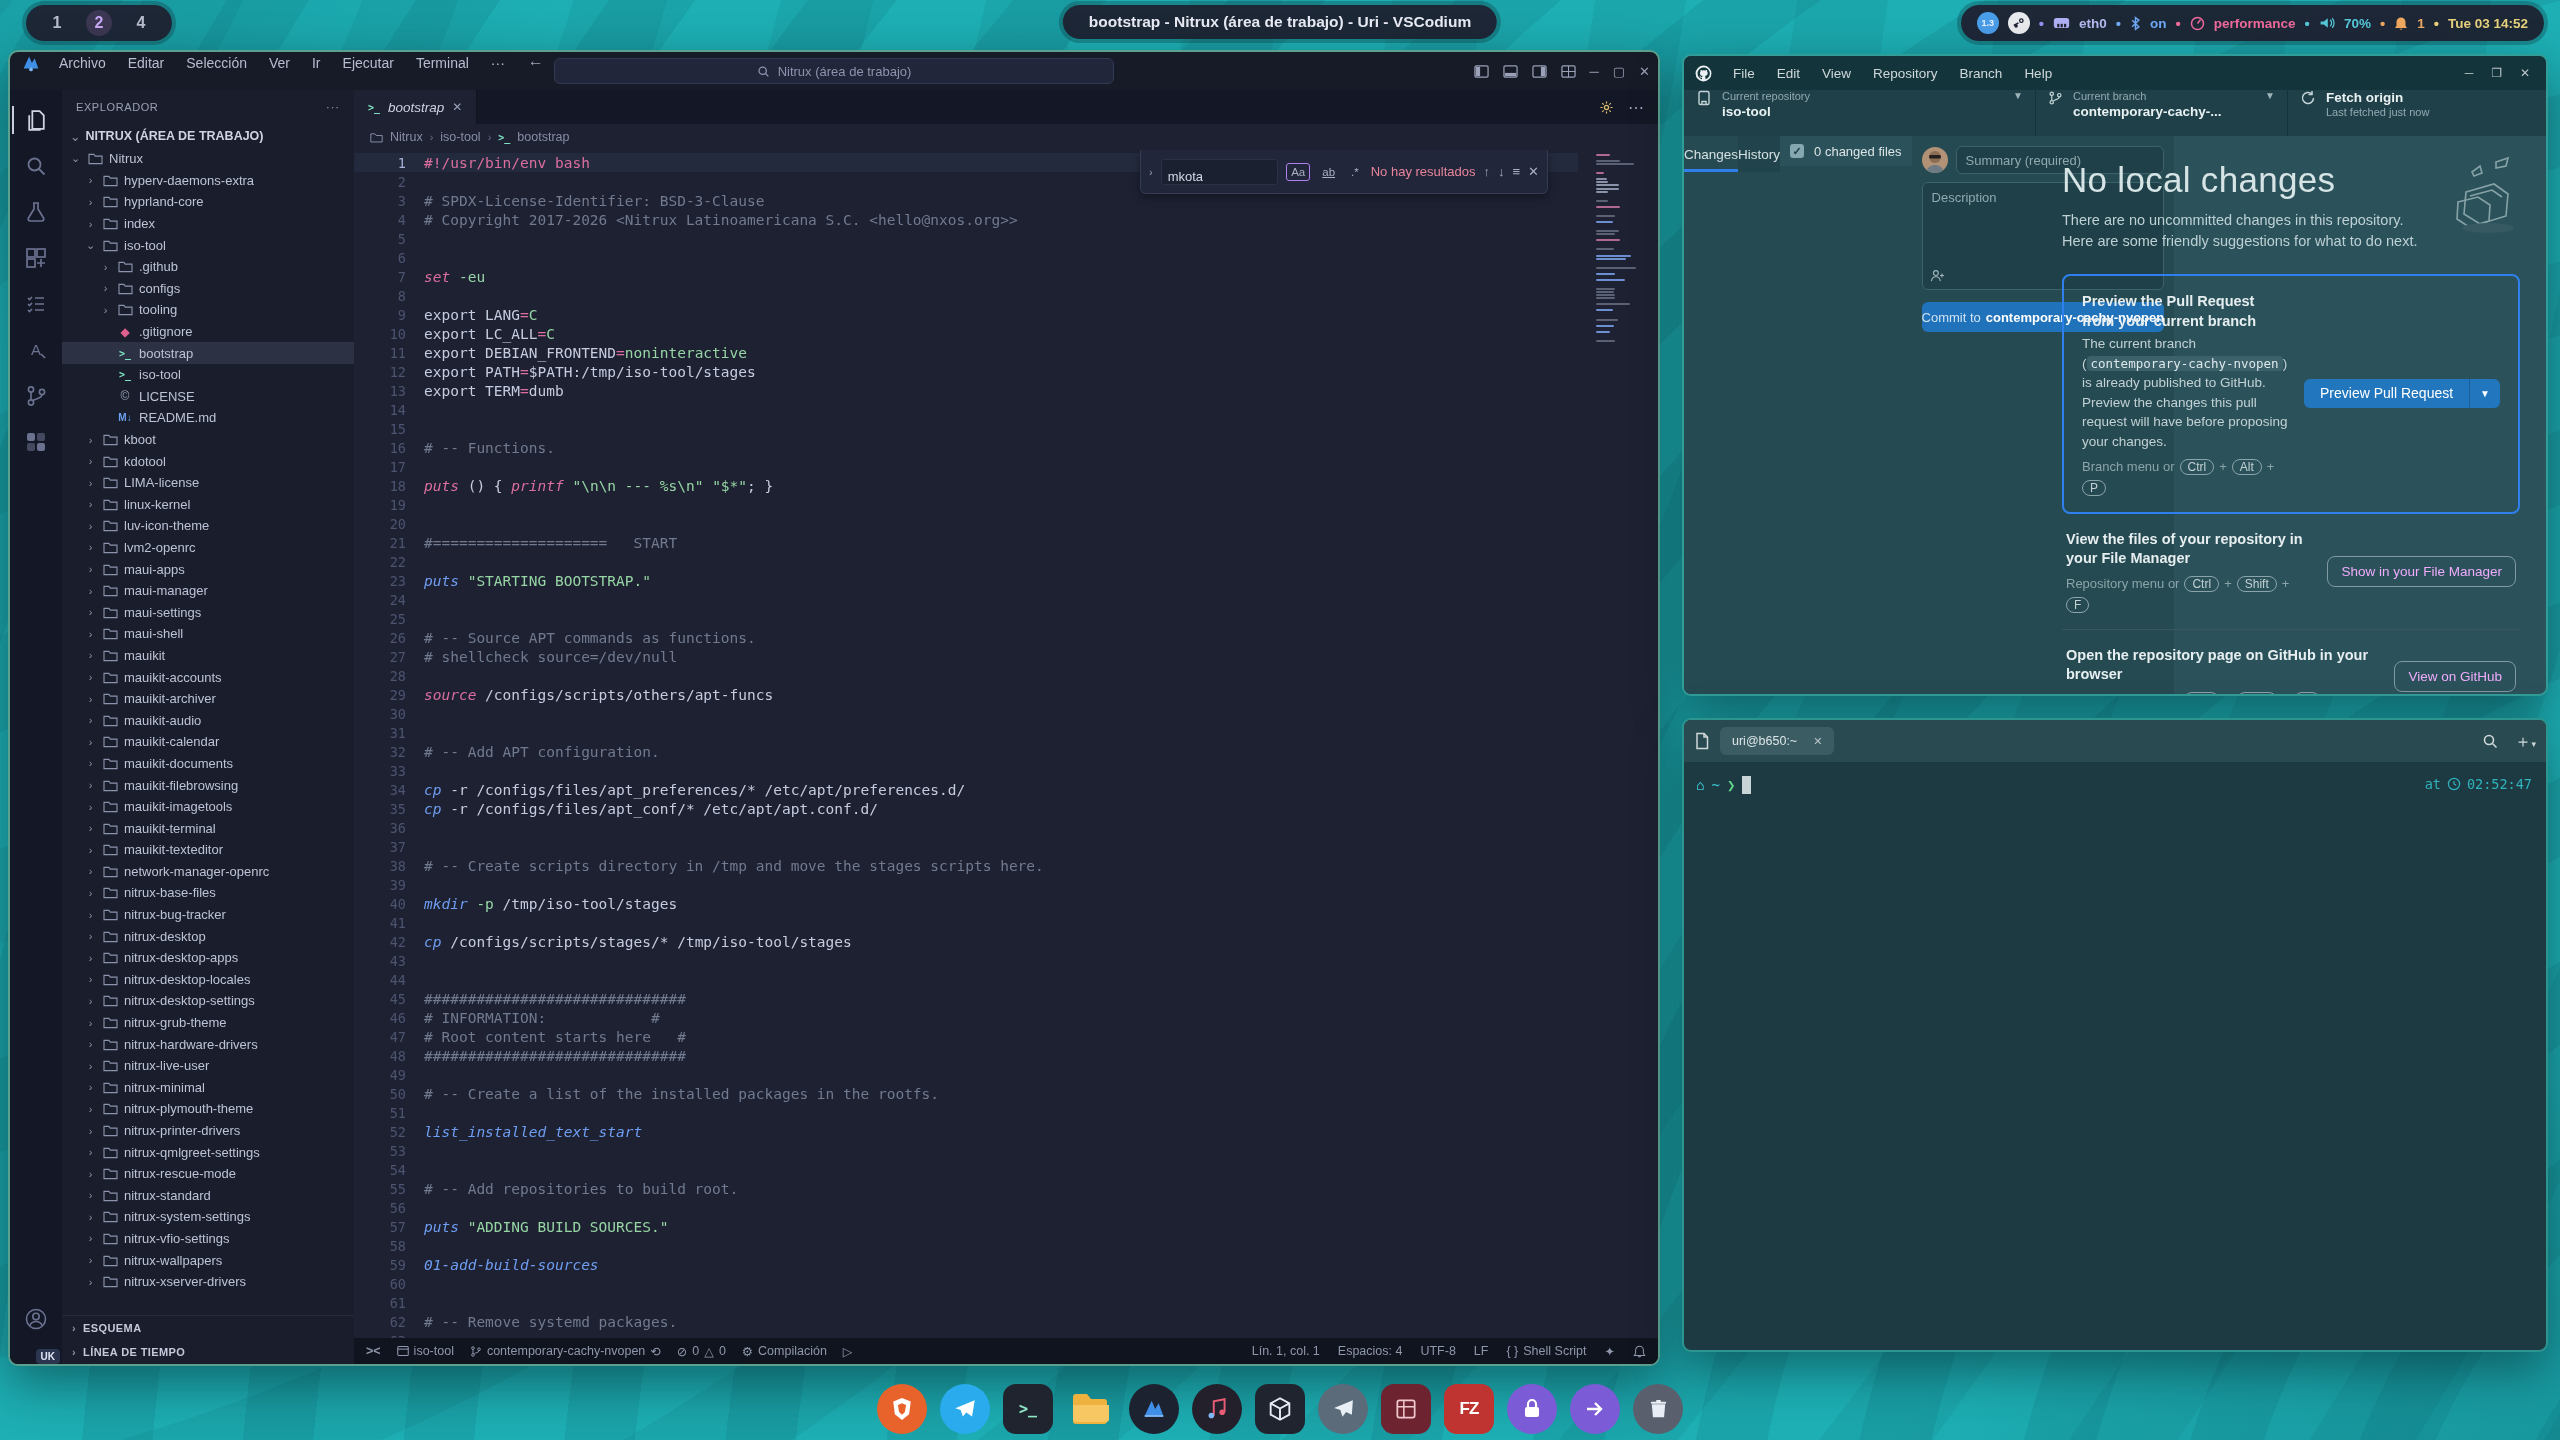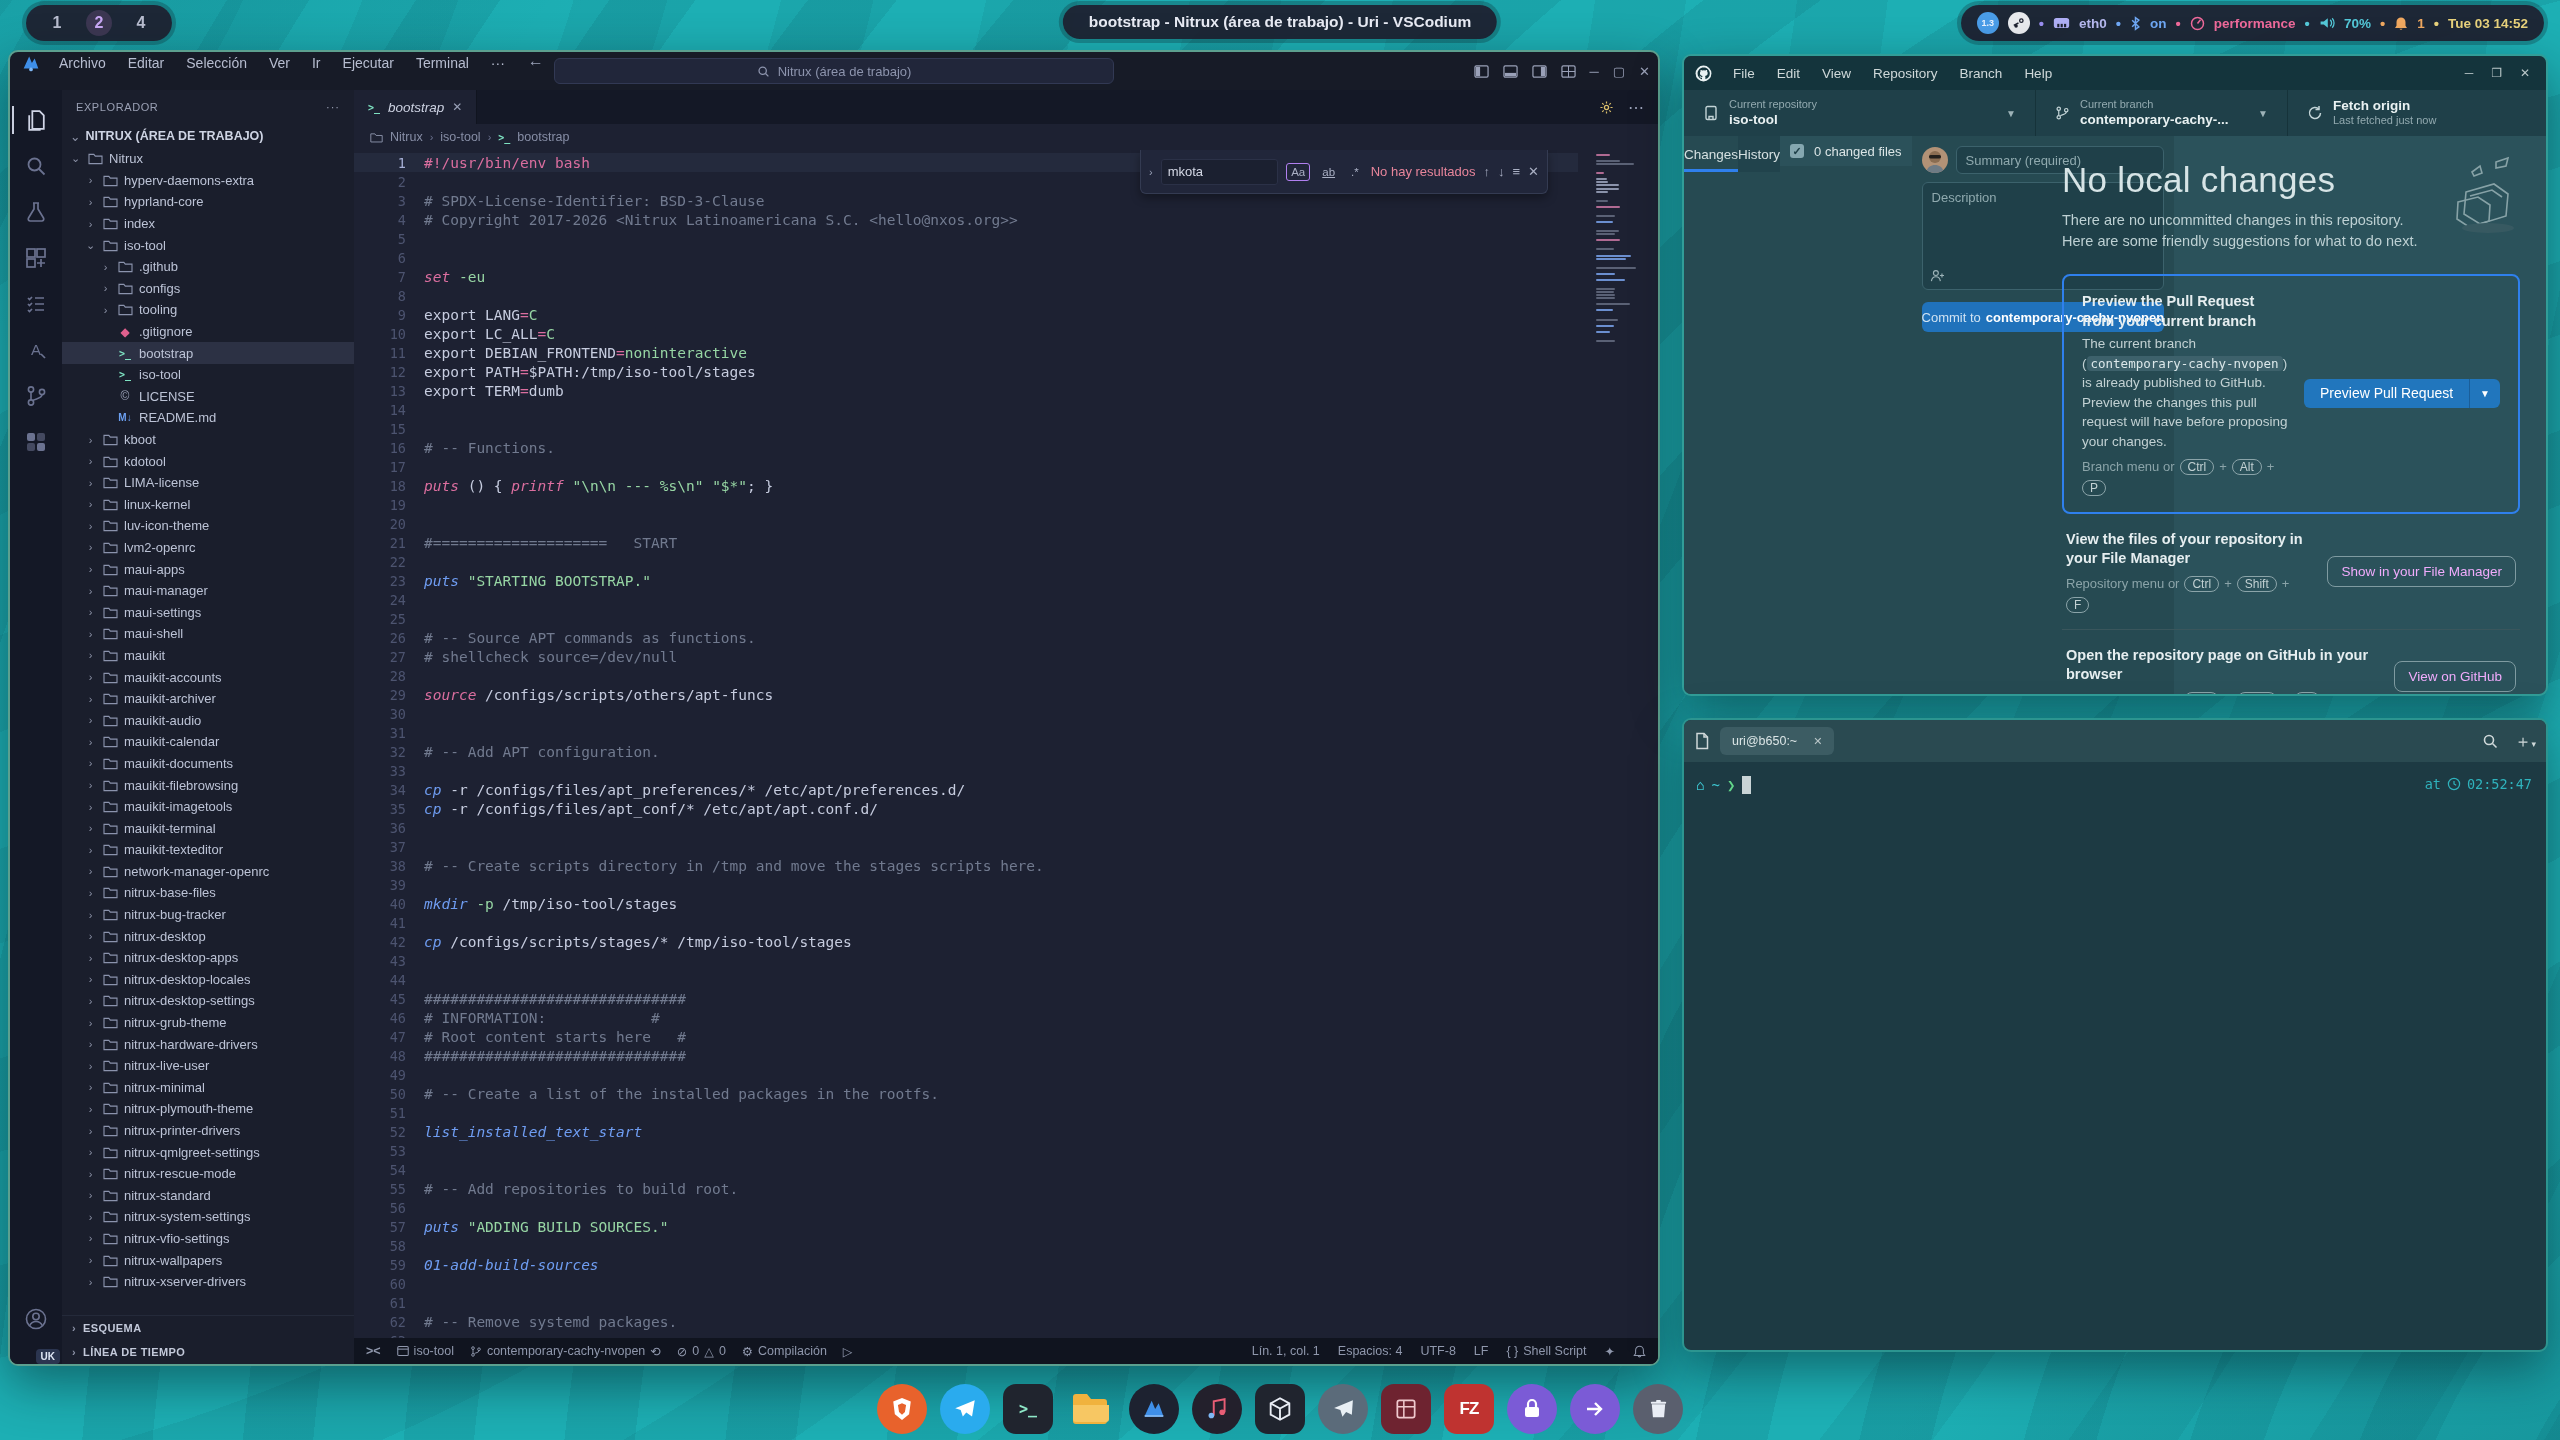--- a/index.html
+++ b/index.html
@@ -83,39 +83,39 @@
   .tk-k{color:#db6e9f;font-style:italic}
   .tk-f{color:#6f9df2;font-style:italic}
   .tk-s{color:#97d6a4}
   .tk-g{color:#97d6a4}
   .tk-o{color:#db6e9f}
   .tk-p{color:#c6ccdf}
   #minimap{position:absolute;right:16px;top:4px;width:46px}
   #minimap .mbar{height:2px;margin-bottom:1.05px;border-radius:1px}
   #find{position:absolute;right:110px;top:0;width:408px;height:44px;background:#21263a;border:1px solid #343b52;border-top:none;border-radius:0 0 6px 6px;display:flex;align-items:center;gap:8px;padding:0 8px;box-shadow:0 4px 10px rgba(0,0,0,.35)}
   #find .fchev{color:#9aa1b8;font-size:11px}
-  #find-input{width:158px;height:26px;background:#1b2030;border:1px solid #2b3147;border-radius:3px;color:#d5d9e6;font-size:13px;padding:0 6px;display:flex;align-items:center;gap:4px}
+  #find-input{width:158px;height:26px;background:#1b2030;border:1px solid #2b3147;border-radius:3px;color:#d5d9e6;font-size:13px;padding:0 6px;display:flex;align-items:flex-end;gap:4px}
   #find-input input{background:transparent;border:none;outline:none;color:#d5d9e6;font-size:13px;width:86px;font-family:"Liberation Sans",sans-serif}
   .find-opt{font-size:11.5px;color:#aab0c4;padding:2px 4px;border-radius:3px}
   .find-opt.on{border:1px solid #b180f0}
   #find-results{font-size:13px;color:#e8859b;white-space:nowrap}
   #find .fic{color:#aab0c4;font-size:13px}
 
   #vsc-status{height:26px;background:#10141f;display:flex;align-items:center;padding:0 12px;font-size:12.5px;color:#8f97ac;gap:16px;flex:0 0 auto}
   #vsc-status .sb{display:flex;align-items:center;gap:5px;white-space:nowrap}
   #vsc-status .right{margin-left:auto;display:flex;gap:18px;align-items:center}
 
   
   #gh{left:1682px;top:54px;width:866px;height:642px;background:#2b525b;border:2px solid #35c3b7aa;display:flex;flex-direction:column;border-radius:9px}
   #gh-titlebar{height:34px;background:#14343c;display:flex;align-items:center;padding:0 10px;gap:4px;flex:0 0 auto}
   #gh-menu{display:flex;gap:2px;margin-left:6px}
   #gh-menu span{padding:3px 10px;font-size:13.5px;color:#cfd8d9}
   #gh-winbtns{margin-left:auto;display:flex;gap:18px;color:#b9c6c8;font-size:12px;padding-right:6px}
   #gh-toolbar{height:46px;background:#1f4049;display:flex;flex:0 0 auto}
-  .gh-tool{display:flex;align-items:center;gap:10px;padding:0 19px;border-right:1px solid #16333a}
+  .gh-tool{display:flex;align-items:flex-start;gap:10px;padding:0 12px;border-right:1px solid #16333a}
   .gh-tool .tl{font-size:11px;color:#93aab0;line-height:1.25}
   .gh-tool .tv{font-size:13.5px;font-weight:bold;color:#e9f1f2;line-height:1.2}
   .gh-tool .dd{margin-left:14px;color:#9db3b8;font-size:10px}
   #gh-body{flex:1;display:flex;min-height:0}
   #gh-left{width:352px;background:#264a52;display:flex;border-right:1px solid #1b3b43;flex:0 0 auto}
   #gh-tabs{display:flex;height:36px;flex:0 0 auto}
   .gh-tab{flex:1;display:flex;align-items:center;justify-content:center;font-size:13.5px;color:#d5e0e1;background:#21434c}
   .gh-tab.active{background:#264a52;box-shadow:inset 0 -3px 0 #2f80ed}
   #gh-filesrow{height:30px;background:#2b515a;display:flex;align-items:center;gap:10px;padding:0 10px;font-size:13px;color:#dbe5e6;flex:0 0 auto}
   .cbx{width:14px;height:14px;background:#85a7b0;border-radius:3px;color:#1f4049;font-size:11px;font-weight:bold;display:flex;align-items:center;justify-content:center}

